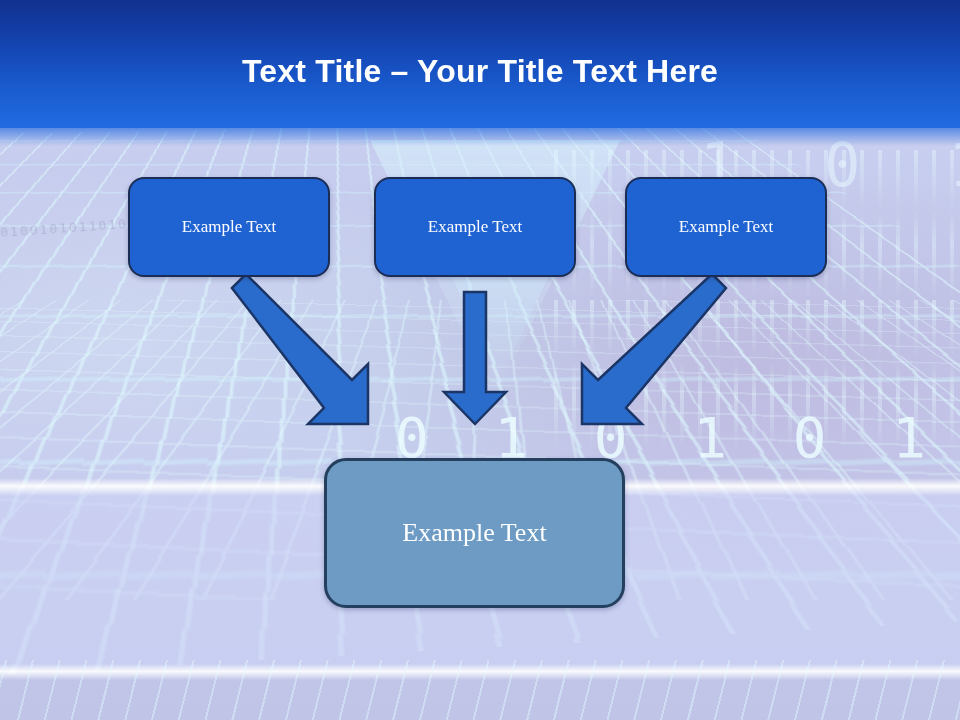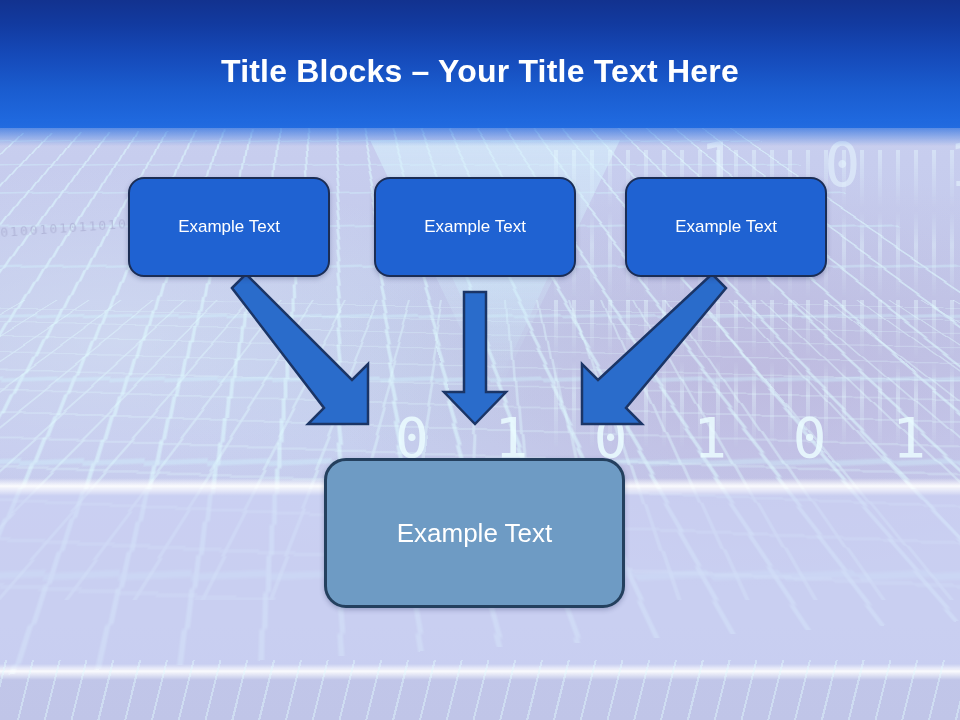--- a/index.html
+++ b/index.html
@@ -193,20 +193,21 @@
   .node {
     position: absolute;
     box-sizing: border-box;
     border-radius: 16px;
     display: flex;
     align-items: center;
     justify-content: center;
     color: #ffffff;
     text-align: center;
     box-shadow: 0 2px 5px rgba(30,40,90,.28);
+    font-family: Liberation Serif, serif;
   }
   .node-top {
     background: #1f62d2;
     border: 2px solid #1b2d55;
     font-size: 17px;
     width: 202px;
     height: 100px;
     top: 177px;
   }
   .node-top.n1 { left: 128px; }
@@ -260,21 +261,21 @@
 
   <div class="band-fill"></div>
   <div class="band band-1"></div>
   <div class="band band-2"></div>
   <div class="bg-grid-bottom"></div>
 
   <div class="header"></div>
   <div class="header-fade"></div>
 
   <div class="title">
-    <span class="t-strong">Title Blocks </span><span class="t-strong">– </span><span class="t-rest">Your Title Text Here</span>
+    <span class="t-strong">Text Title </span><span class="t-strong">– </span><span class="t-rest">Your Title Text Here</span>
   </div>
 
   <svg class="arrow-svg" viewBox="0 0 960 720" xmlns="http://www.w3.org/2000/svg">
 
     <polygon class="arrow-shape" points="232,288 246,274 352,380 368,364 368,424 308,424 324,408"></polygon>
 
     <polygon class="arrow-shape" points="464,292 486,292 486,392 506,392 475,424 444,392 464,392"></polygon>
 
     <polygon class="arrow-shape" points="712,274 726,288 626,408 642,424 582,424 582,364 598,380"></polygon>
   </svg>

